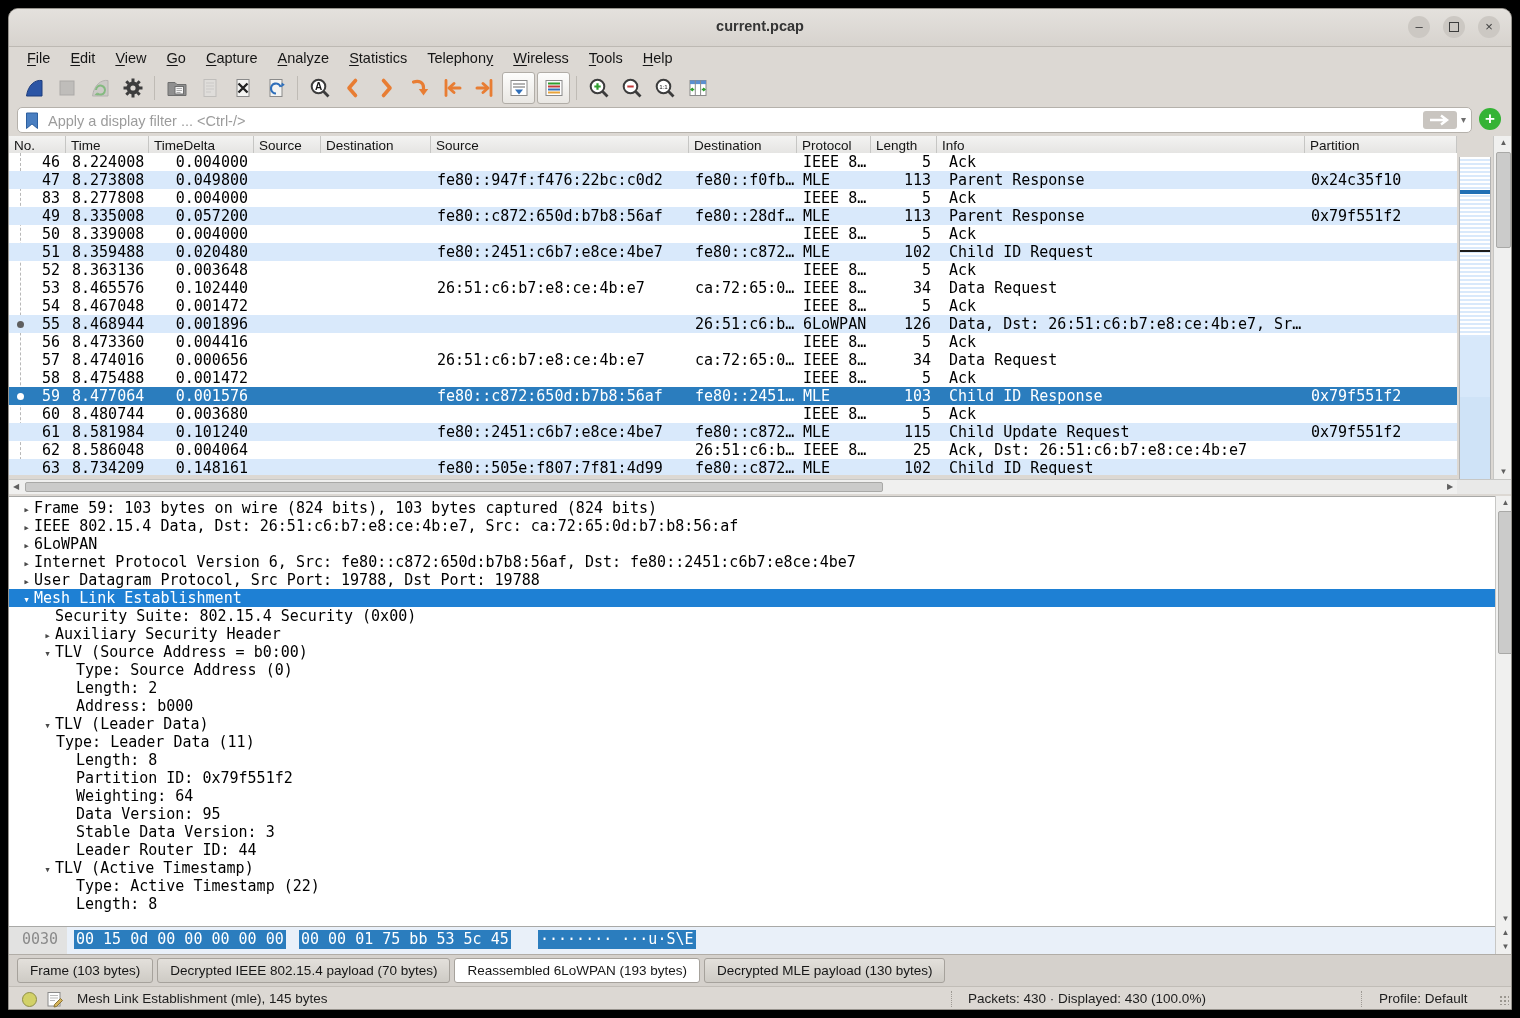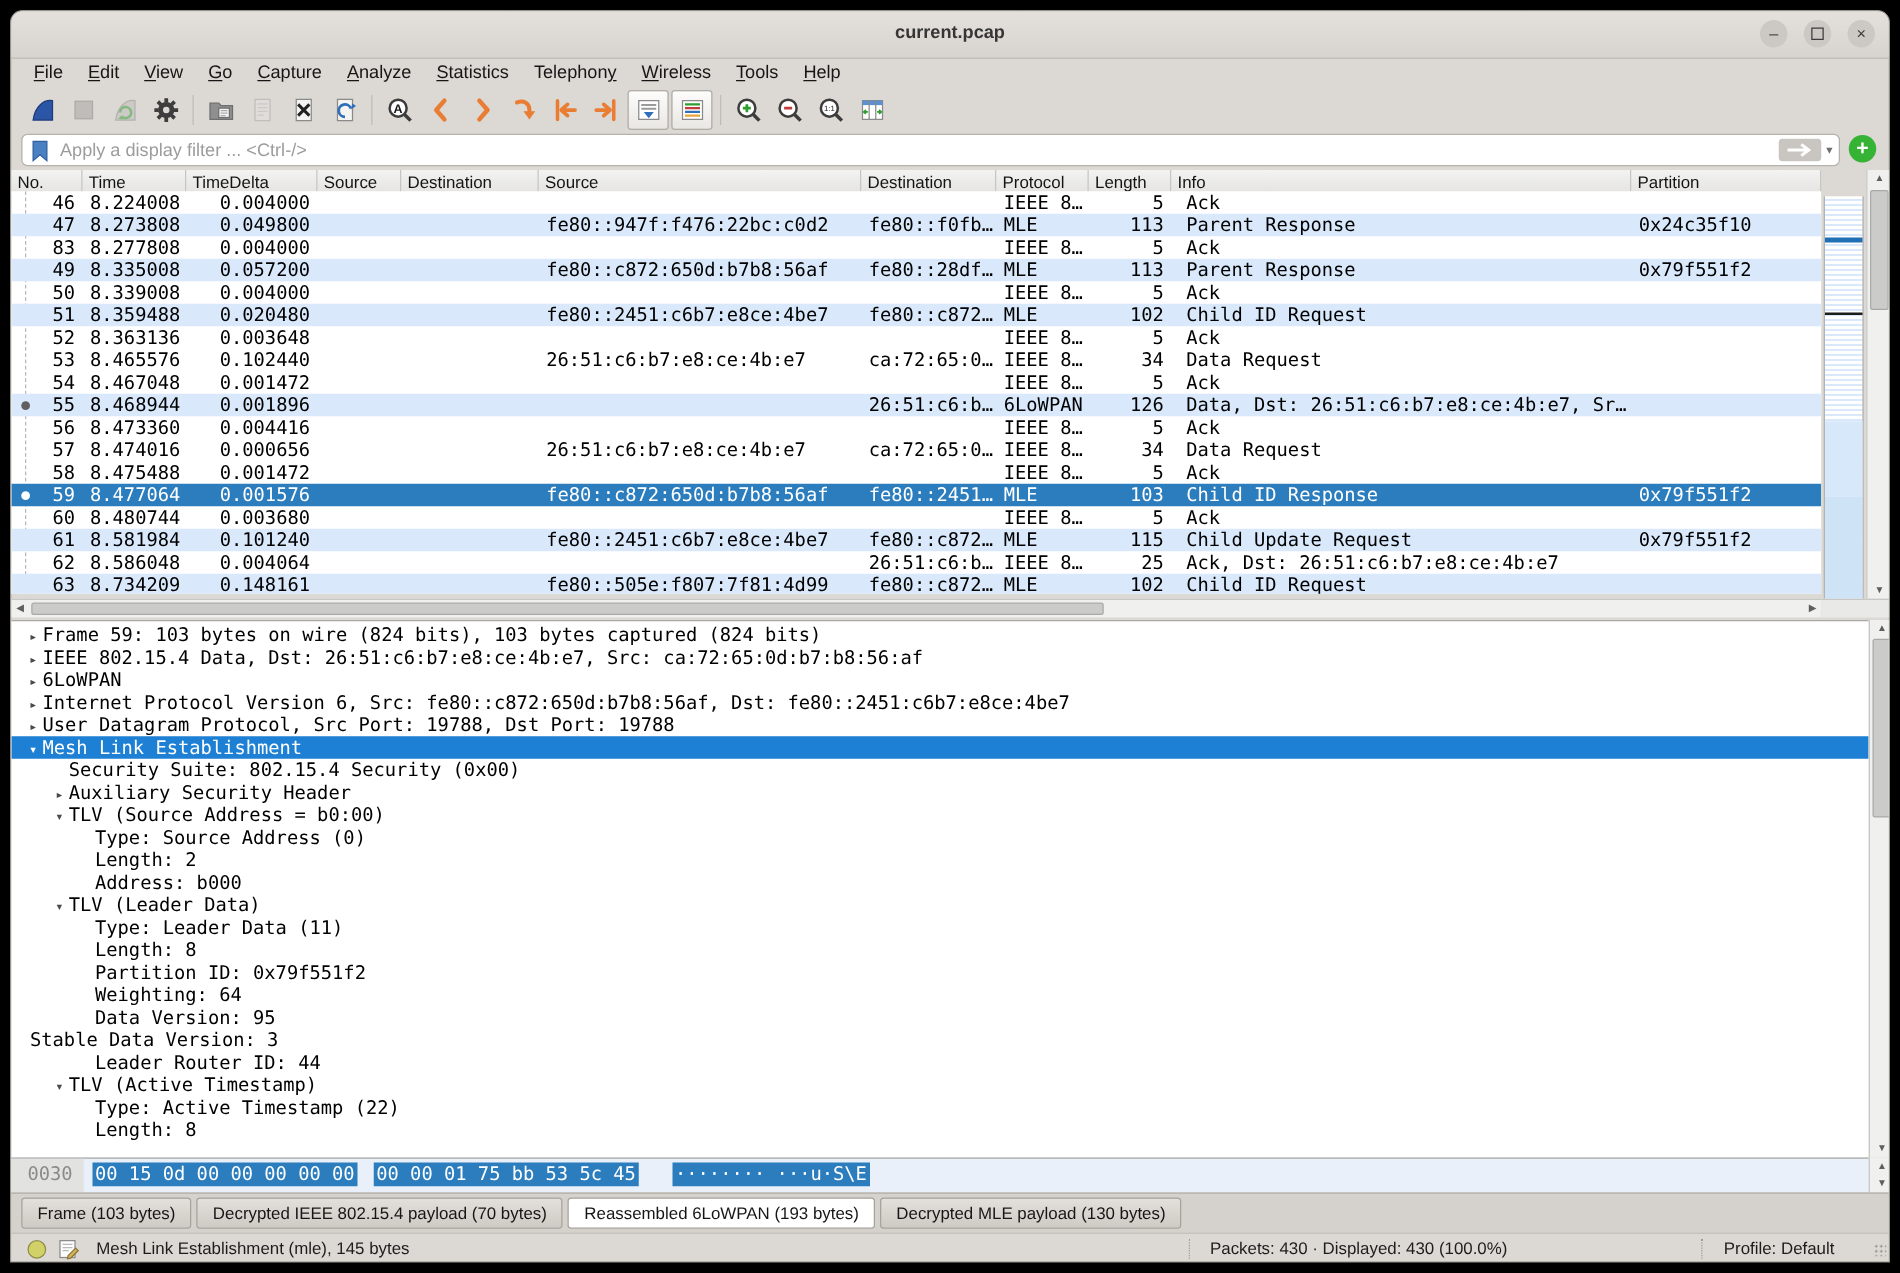--- a/index.html
+++ b/index.html
@@ -609,26 +609,26 @@
         <div class="drow" style="padding-left: 10px;"><span class="darrow">▸</span><span>Internet Protocol Version 6, Src: fe80::c872:650d:b7b8:56af, Dst: fe80::2451:c6b7:e8ce:4be7</span></div>
         <div class="drow" style="padding-left: 10px;"><span class="darrow">▸</span><span>User Datagram Protocol, Src Port: 19788, Dst Port: 19788</span></div>
         <div class="drow selected" style="padding-left: 10px;"><span class="darrow">▾</span><span>Mesh Link Establishment</span></div>
         <div class="drow" style="padding-left: 31px;"><span class="darrow"></span><span>Security Suite: 802.15.4 Security (0x00)</span></div>
         <div class="drow" style="padding-left: 31px;"><span class="darrow">▸</span><span>Auxiliary Security Header</span></div>
         <div class="drow" style="padding-left: 31px;"><span class="darrow">▾</span><span>TLV (Source Address = b0:00)</span></div>
         <div class="drow" style="padding-left: 52px;"><span class="darrow"></span><span>Type: Source Address (0)</span></div>
         <div class="drow" style="padding-left: 52px;"><span class="darrow"></span><span>Length: 2</span></div>
         <div class="drow" style="padding-left: 52px;"><span class="darrow"></span><span>Address: b000</span></div>
         <div class="drow" style="padding-left: 31px;"><span class="darrow">▾</span><span>TLV (Leader Data)</span></div>
-        <div class="drow" style="padding-left: 52px;"><span class="darrow"></span><span>Type: Leader Data (11)</span></div>
+        <div class="drow" style="padding-left: 32px;"><span class="darrow"></span><span>Type: Leader Data (11)</span></div>
         <div class="drow" style="padding-left: 52px;"><span class="darrow"></span><span>Length: 8</span></div>
         <div class="drow" style="padding-left: 52px;"><span class="darrow"></span><span>Partition ID: 0x79f551f2</span></div>
         <div class="drow" style="padding-left: 52px;"><span class="darrow"></span><span>Weighting: 64</span></div>
         <div class="drow" style="padding-left: 52px;"><span class="darrow"></span><span>Data Version: 95</span></div>
-        <div class="drow" style=""><span class="darrow"></span><span>Stable Data Version: 3</span></div>
+        <div class="drow" style="padding-left: 52px;"><span class="darrow"></span><span>Stable Data Version: 3</span></div>
         <div class="drow" style="padding-left: 52px;"><span class="darrow"></span><span>Leader Router ID: 44</span></div>
         <div class="drow" style="padding-left: 31px;"><span class="darrow">▾</span><span>TLV (Active Timestamp)</span></div>
         <div class="drow" style="padding-left: 52px;"><span class="darrow"></span><span>Type: Active Timestamp (22)</span></div>
         <div class="drow" style="padding-left: 52px;"><span class="darrow"></span><span>Length: 8</span></div>
       </div>
 
     <div class="vscroll" style="left:1486px;top:487px;height:430px;">
       <div class="varrow" style="top:0;">▲</div>
       <div class="vthumb" style="top:15px;height:143px;"></div>
       <div class="varrow" style="bottom:0;">▼</div>

